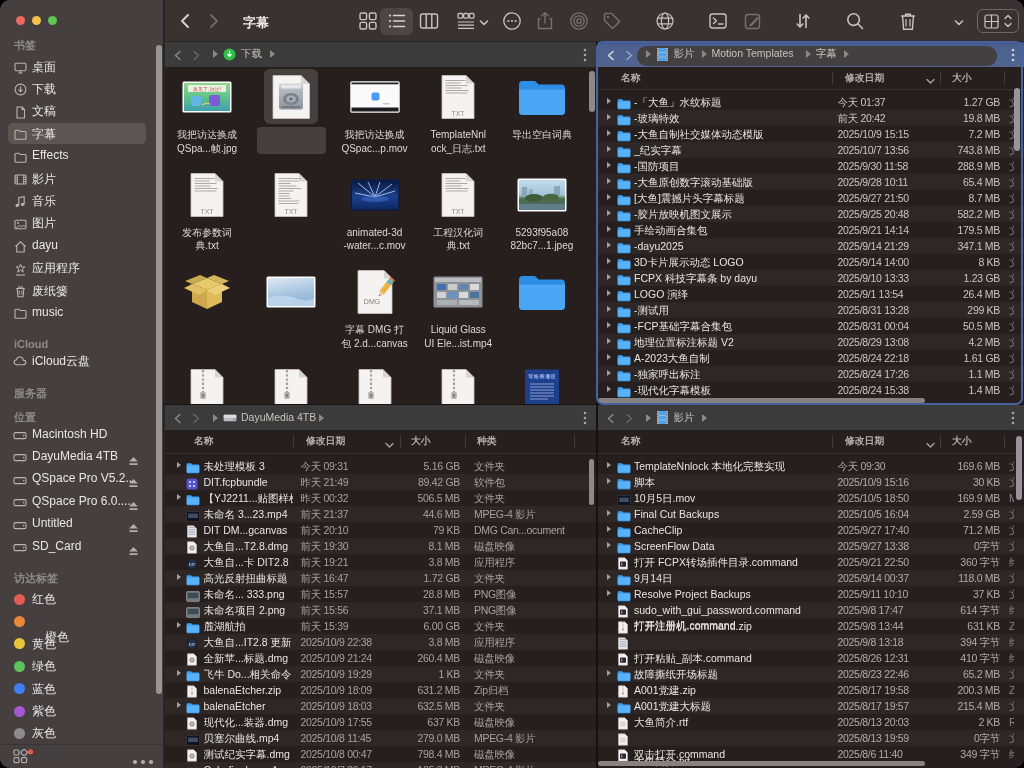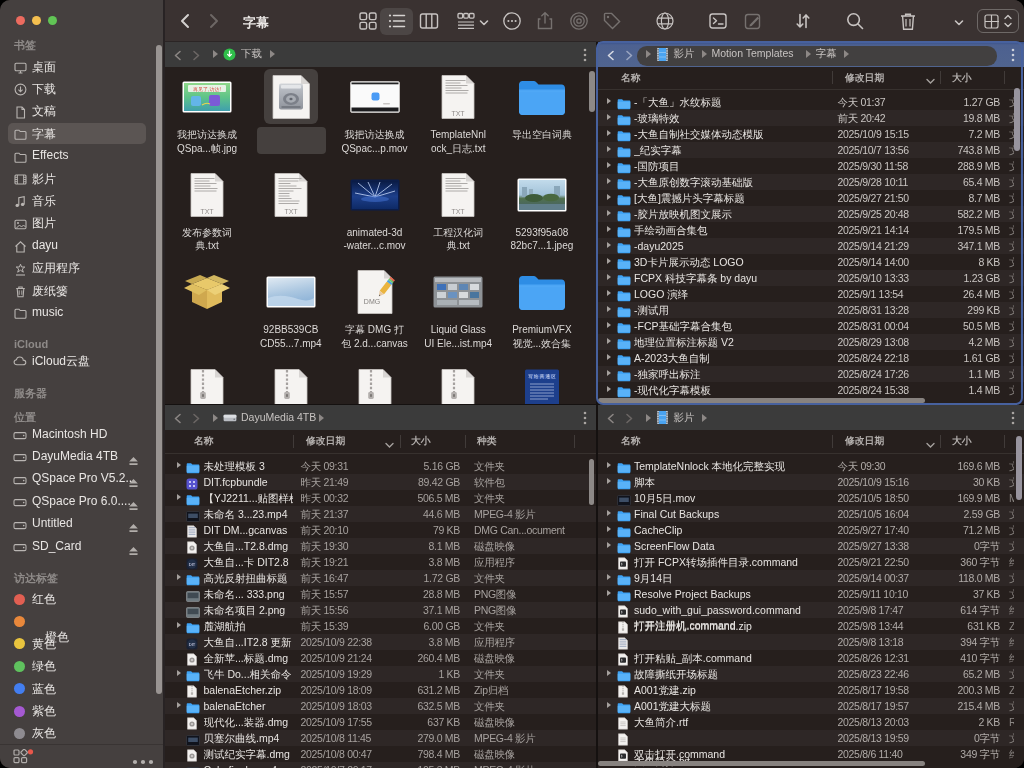--- a/index.html
+++ b/index.html
@@ -1174,24 +1174,20 @@
         <rect x="2" y="2" width="46" height="28" fill="url(#gs)"></rect>
         <defs>
           <linearGradient id="gs" x1="0" y1="0" x2="0.3" y2="1">
             <stop offset="0" stop-color="#dfe9f2"></stop>
             <stop offset="0.6" stop-color="#aac6e0"></stop>
             <stop offset="1" stop-color="#8fb4d8"></stop>
           </linearGradient>
         </defs>
         <path d="M2 22c10-4 22-2 30 1 6 2 12 2 16-1v8H2z" fill="#c3d8ec" opacity="0.8"></path>
       </svg></div>
-<div class="abs lbl" style="left:230.8px;top:323px;width:120px;color:#dcd9d7;">
-      <div>92BB539CB</div>
-      <div>CD55...7.mp4</div>
-    </div>
 <div class="abs" style="left:351.5px;top:268.5px;width:46px;height:46px;"><svg width="46" height="46" viewBox="0 0 46 46">
         <path d="M6 1.5h26l8 8v35H6z" fill="#f5f3f1"></path>
         <path d="M32 1.5l8 8h-8z" fill="#d8d5d3"></path>
         <path d="M6 1.5h26l8 8v35H6z" fill="none" stroke="#c9c5c3" stroke-width="0.8"></path>
         <text x="20" y="35" font-size="7" fill="#85817e" text-anchor="middle" font-family="Liberation Sans">DMG</text>
         <g transform="rotate(38 31 22)">
           <rect x="28.2" y="12" width="5.6" height="12" rx="0.8" fill="#eab440"></rect>
           <path d="M28.2 24l2.8 4.6 2.8-4.6z" fill="#e8c9a2"></path>
           <path d="M30.2 27.2l0.8 1.4 0.8-1.4z" fill="#5b5754"></path>
           <rect x="28.2" y="10" width="5.6" height="2.2" fill="#4aa3e0"></rect>
@@ -1221,24 +1217,20 @@
       </svg></div>
 <div class="abs lbl" style="left:398.2px;top:323px;width:120px;color:#dcd9d7;">
       <div>Liquid Glass</div>
       <div>UI Ele...ist.mp4</div>
     </div>
 <div class="abs" style="left:516.9px;top:273.0px;width:50px;height:40px;"><svg width="50" height="40" viewBox="0 0 50 40">
         <path d="M2 6.5C2 4.6 3.5 3 5.4 3h11.2c1 0 2 .4 2.7 1.2l2.2 2.4h23.1c1.9 0 3.4 1.6 3.4 3.5v23.4c0 1.9-1.5 3.5-3.4 3.5H5.4C3.5 37 2 35.4 2 33.5z" fill="#2e8de5"></path>
         <path d="M2 11.5h46v22c0 1.9-1.5 3.5-3.4 3.5H5.4C3.5 37 2 35.4 2 33.5z" fill="#4ba5f5"></path>
         <path d="M2 12.5h46v2H2z" fill="#51aaf7" opacity="0.7"></path>
       </svg></div>
-<div class="abs lbl" style="left:481.9px;top:323px;width:120px;color:#dcd9d7;">
-      <div>PremiumVFX</div>
-      <div>视觉...效合集</div>
-    </div>
 <div class="abs" style="left:165px;top:367px;width:430px;height:36.5px;overflow:hidden;">
 <div class="abs" style="left:23px;top:0.5px;"><svg width="38" height="46" viewBox="0 0 38 46">
           <path d="M3 1.5h24l8 8v35H3z" fill="#f5f3f1"></path>
           <path d="M27 1.5l8 8h-8z" fill="#d8d5d3"></path>
           <path d="M3 1.5h24l8 8v35H3z" fill="none" stroke="#c9c5c3" stroke-width="0.8"></path>
           <path d="M15 2v22" stroke="#a5a19f" stroke-width="2.2" stroke-dasharray="2.4 1.8"></path>
           <rect x="12.2" y="24" width="5.6" height="7" rx="1.4" fill="#b3afad"></rect>
           <rect x="14" y="26" width="2" height="3" rx="0.8" fill="#7c7875"></rect>
         </svg></div>
 <div class="abs" style="left:106.80000000000001px;top:0.5px;"><svg width="38" height="46" viewBox="0 0 38 46">

